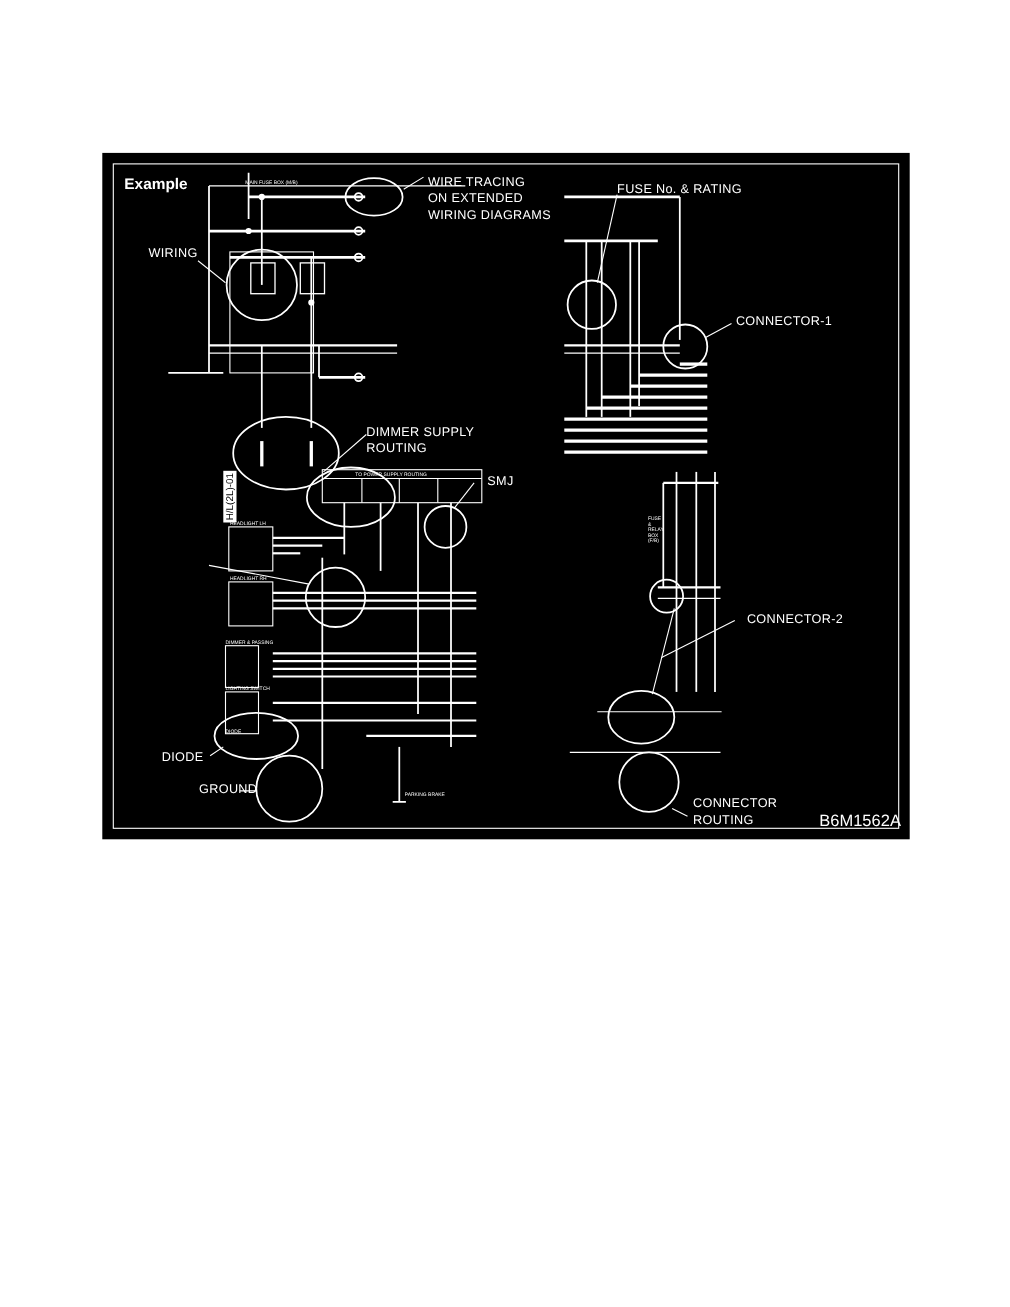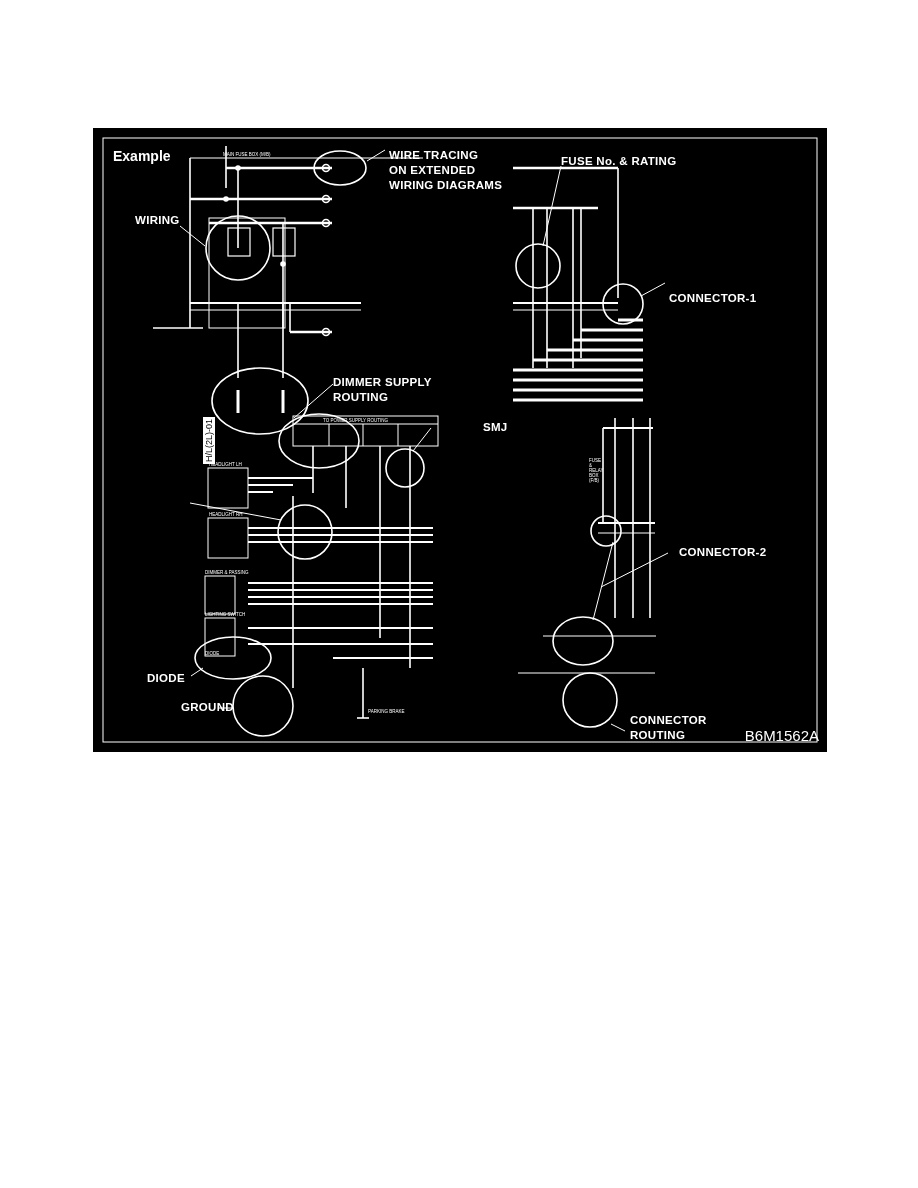--- a/index.html
+++ b/index.html
@@ -1,19 +1,19 @@
 <!DOCTYPE html>
 <html><head>
 <meta charset="utf-8">
 <style>
   html, body { margin:0; padding:0; background:#ffffff; }
   body { width:918px; height:1188px; position:relative; overflow:hidden; font-family:"Liberation Sans", sans-serif; }
-  #figure { position:absolute; left:93px; top:128px; width:734px; height:624px; background:#000; }
+  #figure { position:absolute; left:93px; top:139px; width:734px; height:624px; background:#000; }
   #figure svg { position:absolute; left:0; top:0; width:734px; height:624px; }
-  .callout { position:absolute; color:#fff; font-family:"Liberation Sans", sans-serif; font-size:11.5px; line-height:15px; letter-spacing:0.3px; white-space:pre;font-weight:bold; }
+  .callout { position:absolute; color:#fff; font-family:"Liberation Sans", sans-serif; font-size:11.5px; line-height:15px; letter-spacing:0.3px; white-space:pre; }
   .title { position:absolute; color:#fff; font-weight:bold; font-size:14px; left:20px; top:20px; }
   .figid { position:absolute; color:#fff; font-size:15px; right:8px; bottom:8px; }
   .vlabel { position:absolute; color:#000; background:#fff; font-size:9px; padding:1px 2px; transform:rotate(-90deg); transform-origin:left top; }
   .tiny { position:absolute; color:#fff; font-size:4.5px; line-height:5px; white-space:pre; }
 </style>
 </head>
 <body>
 
 <div id="figure">
   <svg viewBox="0 0 734 624" xmlns="http://www.w3.org/2000/svg" fill="none" stroke="#fff" stroke-width="1.6">
@@ -140,24 +140,24 @@
   </svg>
 
   <div class="title">Example</div>
   <div class="tiny" style="left:130px;top:24px;">MAIN FUSE BOX (M/B)</div>
 
   <div class="callout" style="left:296px;top:20px;">WIRE TRACING
 ON EXTENDED
 WIRING DIAGRAMS</div>
   <div class="callout" style="left:42px;top:85px;">WIRING</div>
   <div class="callout" style="left:468px;top:26px;">FUSE No. &amp; RATING</div>
-  <div class="callout" style="left:576px;top:146px;margin-top:17px;">CONNECTOR-1</div>
+  <div class="callout" style="left:576px;top:146px;">CONNECTOR-1</div>
   <div class="callout" style="left:240px;top:247px;">DIMMER SUPPLY
 ROUTING</div>
-  <div class="callout" style="left:350px;top:292px;margin-left:40px;">SMJ</div>
+  <div class="callout" style="left:350px;top:292px;">SMJ</div>
   <div class="callout" style="left:586px;top:417px;">CONNECTOR-2</div>
   <div class="callout" style="left:54px;top:543px;">DIODE</div>
   <div class="callout" style="left:88px;top:572px;">GROUND</div>
   <div class="callout" style="left:537px;top:585px;">CONNECTOR
 ROUTING</div>
 
   <div class="vlabel" style="left:110px;top:336px;">H/L(2L)-01</div>
 
   <div class="tiny" style="left:116px;top:334px;">HEADLIGHT LH</div>
   <div class="tiny" style="left:116px;top:384px;">HEADLIGHT RH</div>

